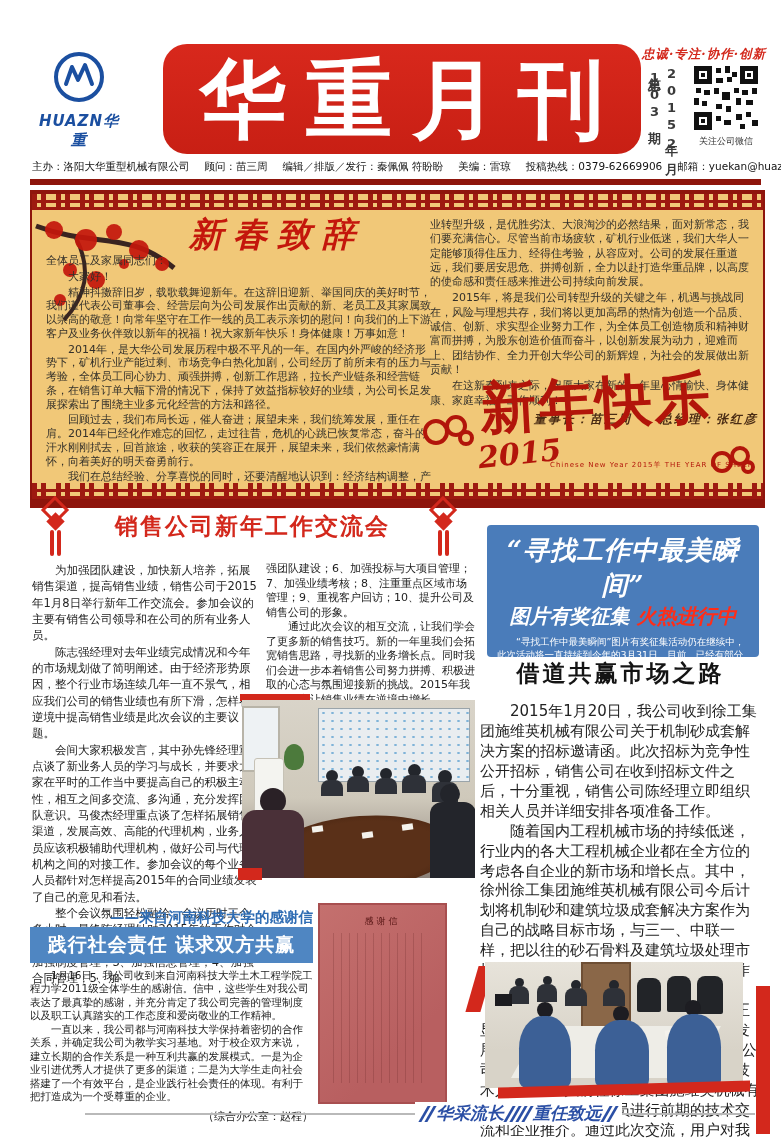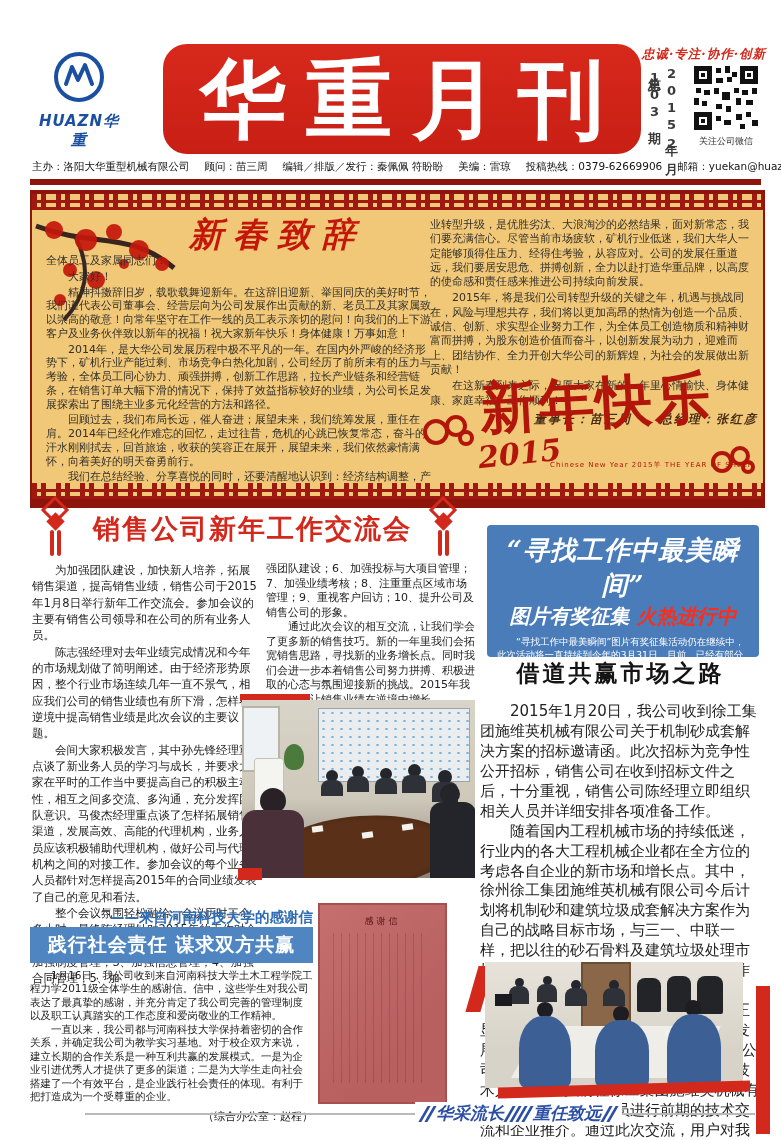--- a/index.html
+++ b/index.html
@@ -48,21 +48,21 @@
   #ny-caption{position:absolute;left:130px;top:92px;font-size:7px;color:#b2150a;letter-spacing:1px;}
   .cloud{position:absolute;}
   
   .knot{position:absolute;width:30px;}
   .knot .loop{width:14px;height:14px;border:3px solid #d3281c;transform:rotate(45deg);margin:0 auto;}
   .knot .core{width:13px;height:13px;background:#d3281c;transform:rotate(45deg);margin:-5px auto 0;}
   .knot .tassel{display:flex;gap:3px;justify-content:center;margin-top:2px;}
   .knot .tassel i{width:4px;height:26px;background:#d3281c;border-radius:2px;display:block;}
   
   #article1{position:absolute;left:30px;top:505px;width:445px;height:400px;}
-  #a1-title{text-align:center;font-size:27px;font-weight:bold;color:#d3281c;letter-spacing:2px;margin:6px 0 0 0;}
+  #a1-title{text-align:center;font-size:23px;font-weight:bold;color:#d3281c;letter-spacing:2px;margin:6px 0 0 0;}
   #a1col1{position:absolute;left:2px;top:57px;width:226px;font-size:11.5px;line-height:1.42;color:#222;}
   #a1col2{position:absolute;left:236px;top:57px;width:210px;font-size:11px;line-height:1.32;color:#222;}
   #article1 p{margin:0;}
   .byline{text-align:right;font-size:11px;color:#222;margin-top:6px;}
   
   .photo{position:absolute;overflow:hidden;}
   #photo1{left:242px;top:700px;width:233px;height:178px;background:linear-gradient(#d9d4c9 0%,#cfc9bb 55%,#8a8078 100%);}
   .p1-window{position:absolute;left:0;top:6px;width:34px;height:62px;background:#eef2f4;border:2px solid #b8b4a8;}
   .p1-ac{position:absolute;left:12px;top:58px;width:28px;height:96px;background:#f4f4f0;border:1px solid #c6c2b6;border-radius:3px;}
   .p1-plant{position:absolute;left:42px;top:44px;width:20px;height:26px;background:#4c7a3c;border-radius:50% 50% 40% 40%;}

